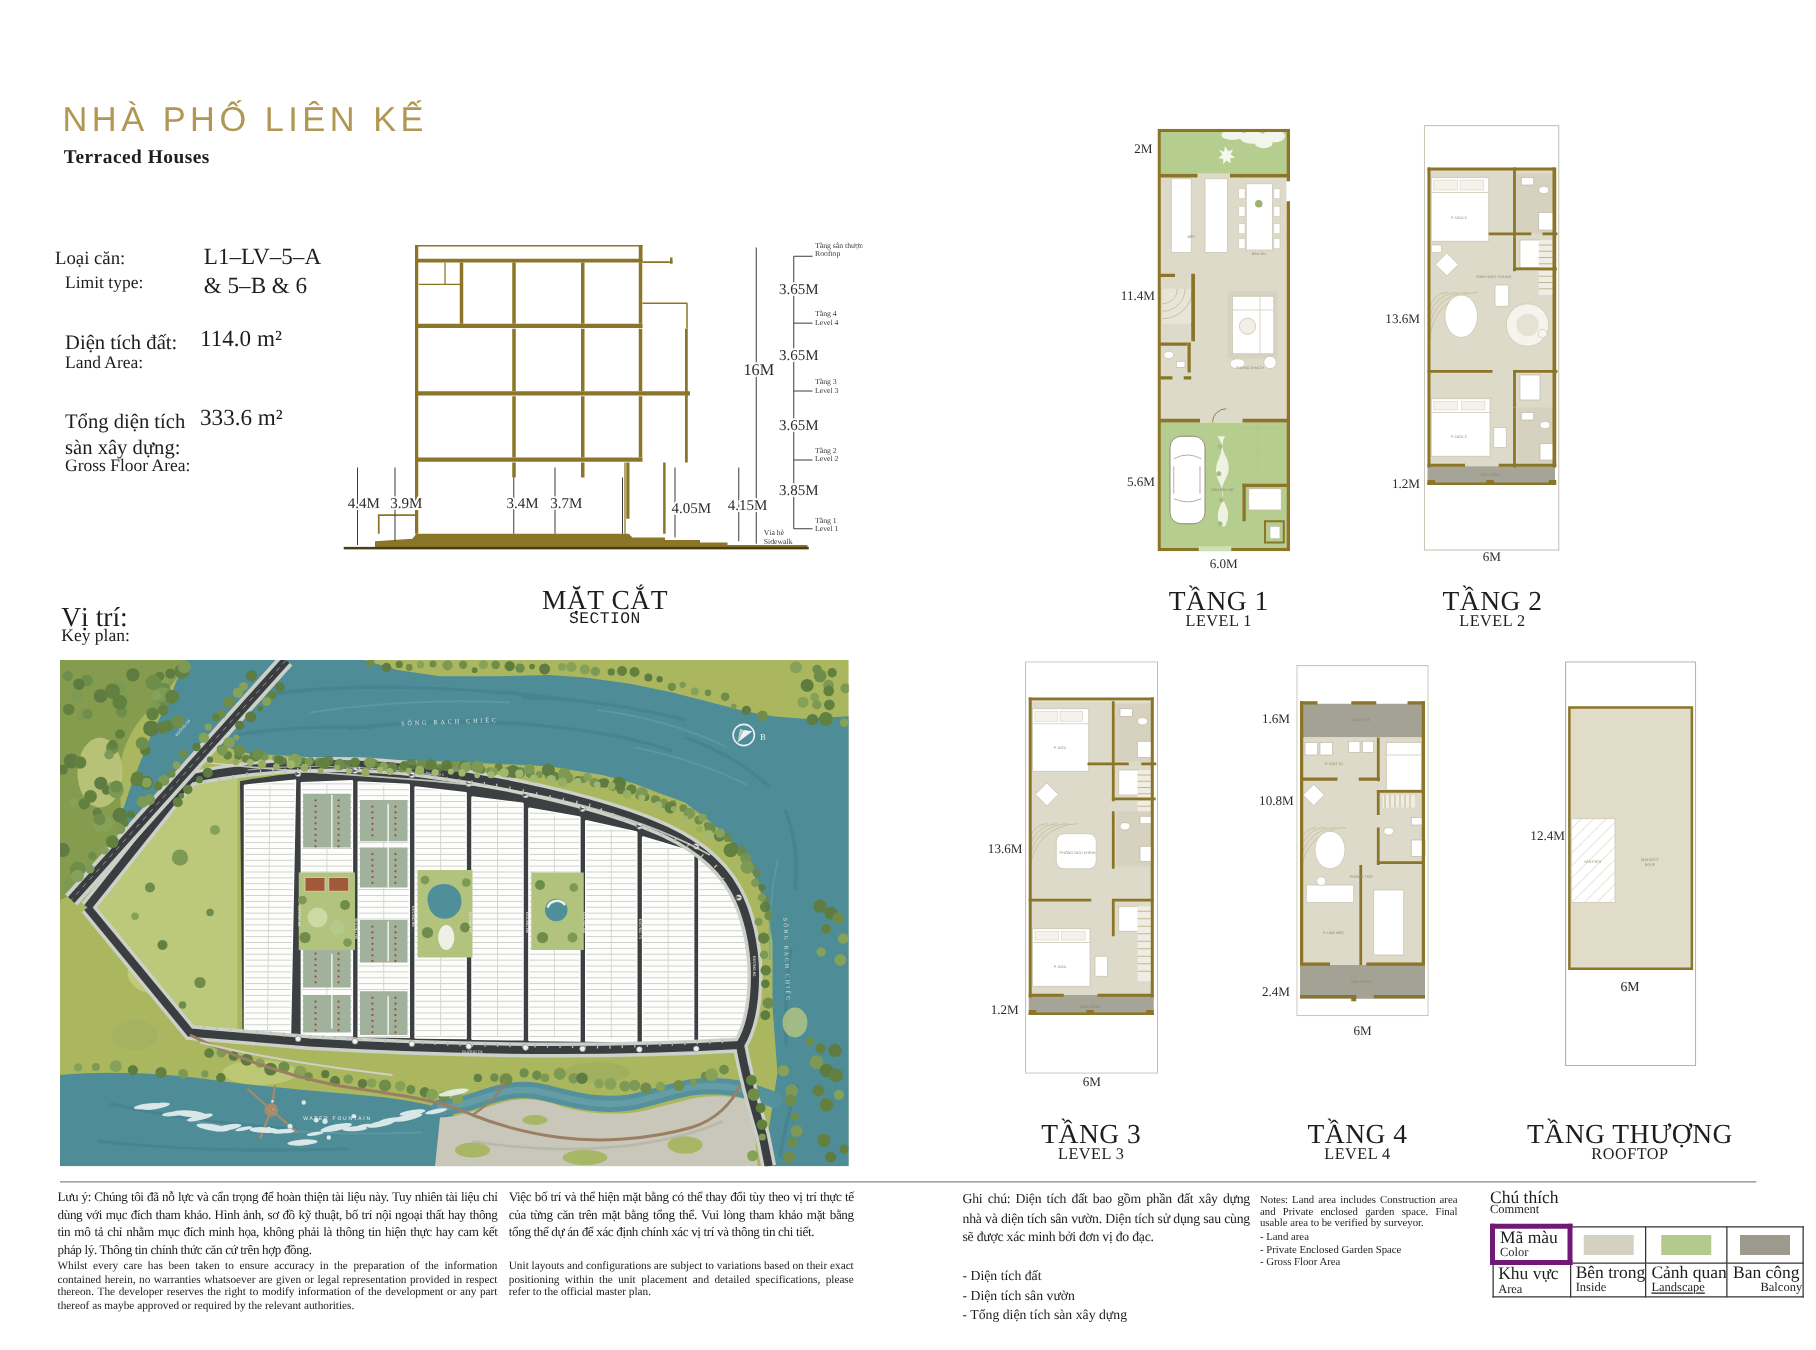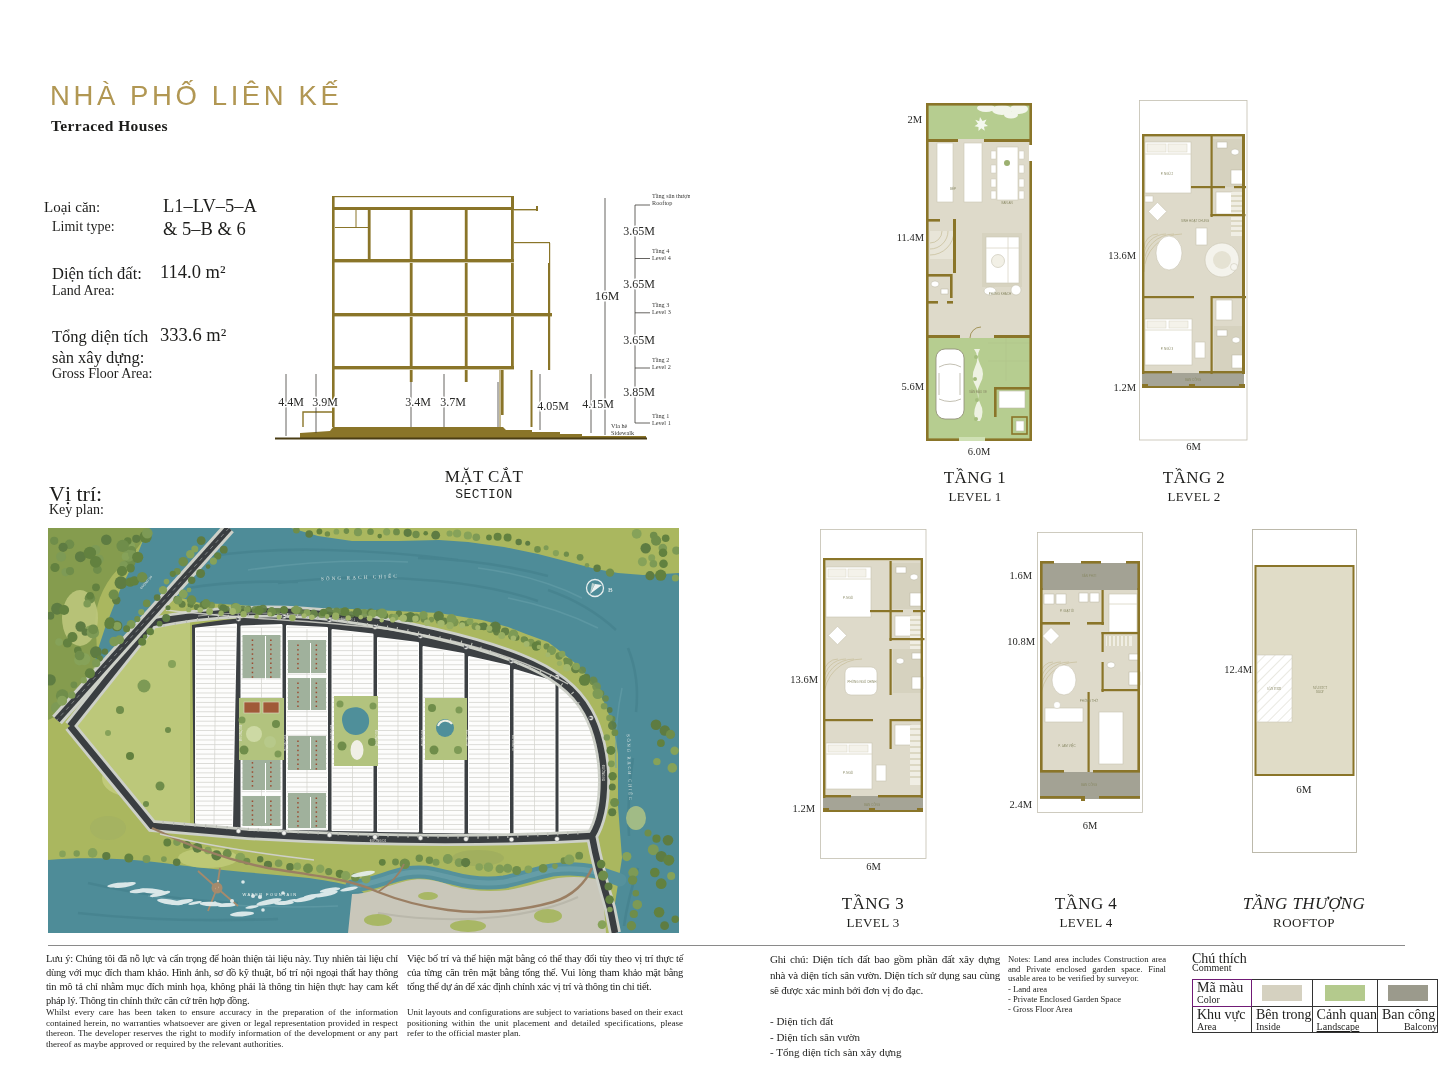--- a/index.html
+++ b/index.html
@@ -1,20 +1,20 @@
 <!DOCTYPE html>
 <html><head>
 <meta charset="utf-8">
 <style>
   html,body{margin:0;padding:0;background:#ffffff;}
   #page{position:relative;width:1453px;height:1080px;background:#ffffff;overflow:hidden;
         font-family:"Liberation Serif",serif;color:#1d1d1b;}
   .abs{position:absolute;}
   .dim{font-size:10.5px;color:#2a2a28;}
-  .ptitle{font-size:17px;letter-spacing:0.4px;text-align:center;}
+  .ptitle{font-size:22px;letter-spacing:0.4px;text-align:center;}
   .psub{font-size:13px;letter-spacing:0.4px;text-align:center;}
 </style>
 </head>
 <body>
 <div id="page">
 
 <div class="abs" style="left:50px;top:80px;font-family:'Liberation Sans',sans-serif;font-size:27.5px;letter-spacing:3.6px;color:#b19753;">NHÀ PHỐ LIÊN KẾ</div>
 
 <div class="abs" style="left:51px;top:117px;font-size:15.5px;font-weight:bold;letter-spacing:0.4px;">Terraced Houses</div>
 
@@ -1584,35 +1584,35 @@
 <div class="abs dim" style="left:1072px;top:250px;width:64px;text-align:right;">13.6M</div>
 <div class="abs dim" style="left:1072px;top:382px;width:64px;text-align:right;">1.2M</div>
 <div class="abs dim" style="left:1139px;top:441px;width:109px;text-align:center;">6M</div>
 
 <div class="abs dim" style="left:754px;top:674px;width:64px;text-align:right;">13.6M</div>
 <div class="abs dim" style="left:751px;top:803px;width:64px;text-align:right;">1.2M</div>
 <div class="abs dim" style="left:820px;top:861px;width:107px;text-align:center;">6M</div>
 
 <div class="abs dim" style="left:968px;top:570px;width:64px;text-align:right;">1.6M</div>
 <div class="abs dim" style="left:971px;top:636px;width:64px;text-align:right;">10.8M</div>
-<div class="abs dim" style="left:968px;top:789px;width:64px;text-align:right;margin-top:10px;">2.4M</div>
+<div class="abs dim" style="left:968px;top:789px;width:64px;text-align:right;">2.4M</div>
 <div class="abs dim" style="left:1037px;top:820px;width:106px;text-align:center;">6M</div>
 
 <div class="abs dim" style="left:1188px;top:664px;width:64px;text-align:right;">12.4M</div>
 
 <div class="abs ptitle" style="left:905px;top:468px;width:140px;">TẦNG 1</div>
 <div class="abs psub" style="left:905px;top:489px;width:140px;">LEVEL 1</div>
 <div class="abs ptitle" style="left:1124px;top:468px;width:140px;">TẦNG 2</div>
 <div class="abs psub" style="left:1124px;top:489px;width:140px;">LEVEL 2</div>
 
 <div class="abs ptitle" style="left:803px;top:894px;width:140px;">TẦNG 3</div>
 <div class="abs psub" style="left:803px;top:915px;width:140px;">LEVEL 3</div>
 <div class="abs ptitle" style="left:1016px;top:894px;width:140px;">TẦNG 4</div>
 <div class="abs psub" style="left:1016px;top:915px;width:140px;">LEVEL 4</div>
-<div class="abs ptitle" style="left:1214px;top:894px;width:180px;font-style:italic;">TẦNG THƯỢNG</div>
+<div class="abs ptitle" style="left:1214px;top:894px;width:180px;">TẦNG THƯỢNG</div>
 <div class="abs psub" style="left:1214px;top:915px;width:180px;">ROOFTOP</div>
 
 <div class="abs" style="left:48px;top:945px;width:1357px;height:1px;background:#8a8a8a;"></div>
 
 <div class="abs" style="left:46px;top:952px;width:352px;font-size:10.5px;line-height:14px;letter-spacing:-0.3px;text-align:justify;">Lưu ý: Chúng tôi đã nỗ lực và cẩn trọng để hoàn thiện tài liệu này. Tuy nhiên tài liệu chỉ dùng với mục đích tham khảo. Hình ảnh, sơ đồ kỹ thuật, bố trí nội ngoại thất hay thông tin mô tả chỉ nhằm mục đích minh họa, không phải là thông tin hiện thực hay cam kết pháp lý. Thông tin chính thức căn cứ trên hợp đồng.</div>
 
 <div class="abs" style="left:46px;top:1007px;width:352px;font-size:9px;line-height:10.7px;text-align:justify;">Whilst every care has been taken to ensure accuracy in the preparation of the information contained herein, no warranties whatsoever are given or legal representation provided in respect thereon. The developer reserves the right to modify information of the development or any part thereof as maybe approved or required by the relevant authorities.</div>
 
 <div class="abs" style="left:407px;top:952px;width:276px;font-size:10.5px;line-height:14px;letter-spacing:-0.3px;text-align:justify;">Việc bố trí và thể hiện mặt bằng có thể thay đổi tùy theo vị trí thực tế của từng căn trên mặt bằng tổng thể. Vui lòng tham khảo mặt bằng tổng thể dự án để xác định chính xác vị trí và thông tin chi tiết.</div>
 
@@ -1623,21 +1623,21 @@
 
 <div class="abs" style="left:1008px;top:955px;width:158px;font-size:8.6px;line-height:9.6px;text-align:justify;">Notes: Land area includes Construction area and Private enclosed garden space. Final usable area to be verified by surveyor.</div>
 <div class="abs" style="left:1008px;top:985px;width:164px;font-size:8.6px;line-height:9.8px;">- Land area<br>- Private Enclosed Garden Space<br>- Gross Floor Area</div>
 
 <div class="abs" style="left:1192px;top:951px;font-size:14px;">Chú thích</div>
 <div class="abs" style="left:1192px;top:962px;font-size:10px;">Comment</div>
 
 <table class="abs" style="left:1192px;top:979px;border-collapse:collapse;table-layout:fixed;" cellspacing="0">
   <tbody>
         <tr style="height:27px;">
-    <td style="border:1px solid #701a75;width:54px;padding:0 0 0 4px;vertical-align:top;white-space:nowrap;overflow:hidden;">
+    <td style="border:4px solid #701a75;width:54px;padding:0 0 0 4px;vertical-align:top;white-space:nowrap;overflow:hidden;">
             <span style="font-size:14px;line-height:15px;display:block;">Mã màu</span>
             <span style="font-size:10px;line-height:10px;display:block;">Color</span>
           </td>
     <td style="border:1px solid #333;width:54px;">
             <div style="width:40px;height:16px;margin:auto;background:#d5d1c0;"></div>
           </td>
     <td style="border:1px solid #333;width:54px;">
             <div style="width:40px;height:16px;margin:auto;background:#b4ca8d;"></div>
           </td>
     <td style="border:1px solid #333;width:53px;">

